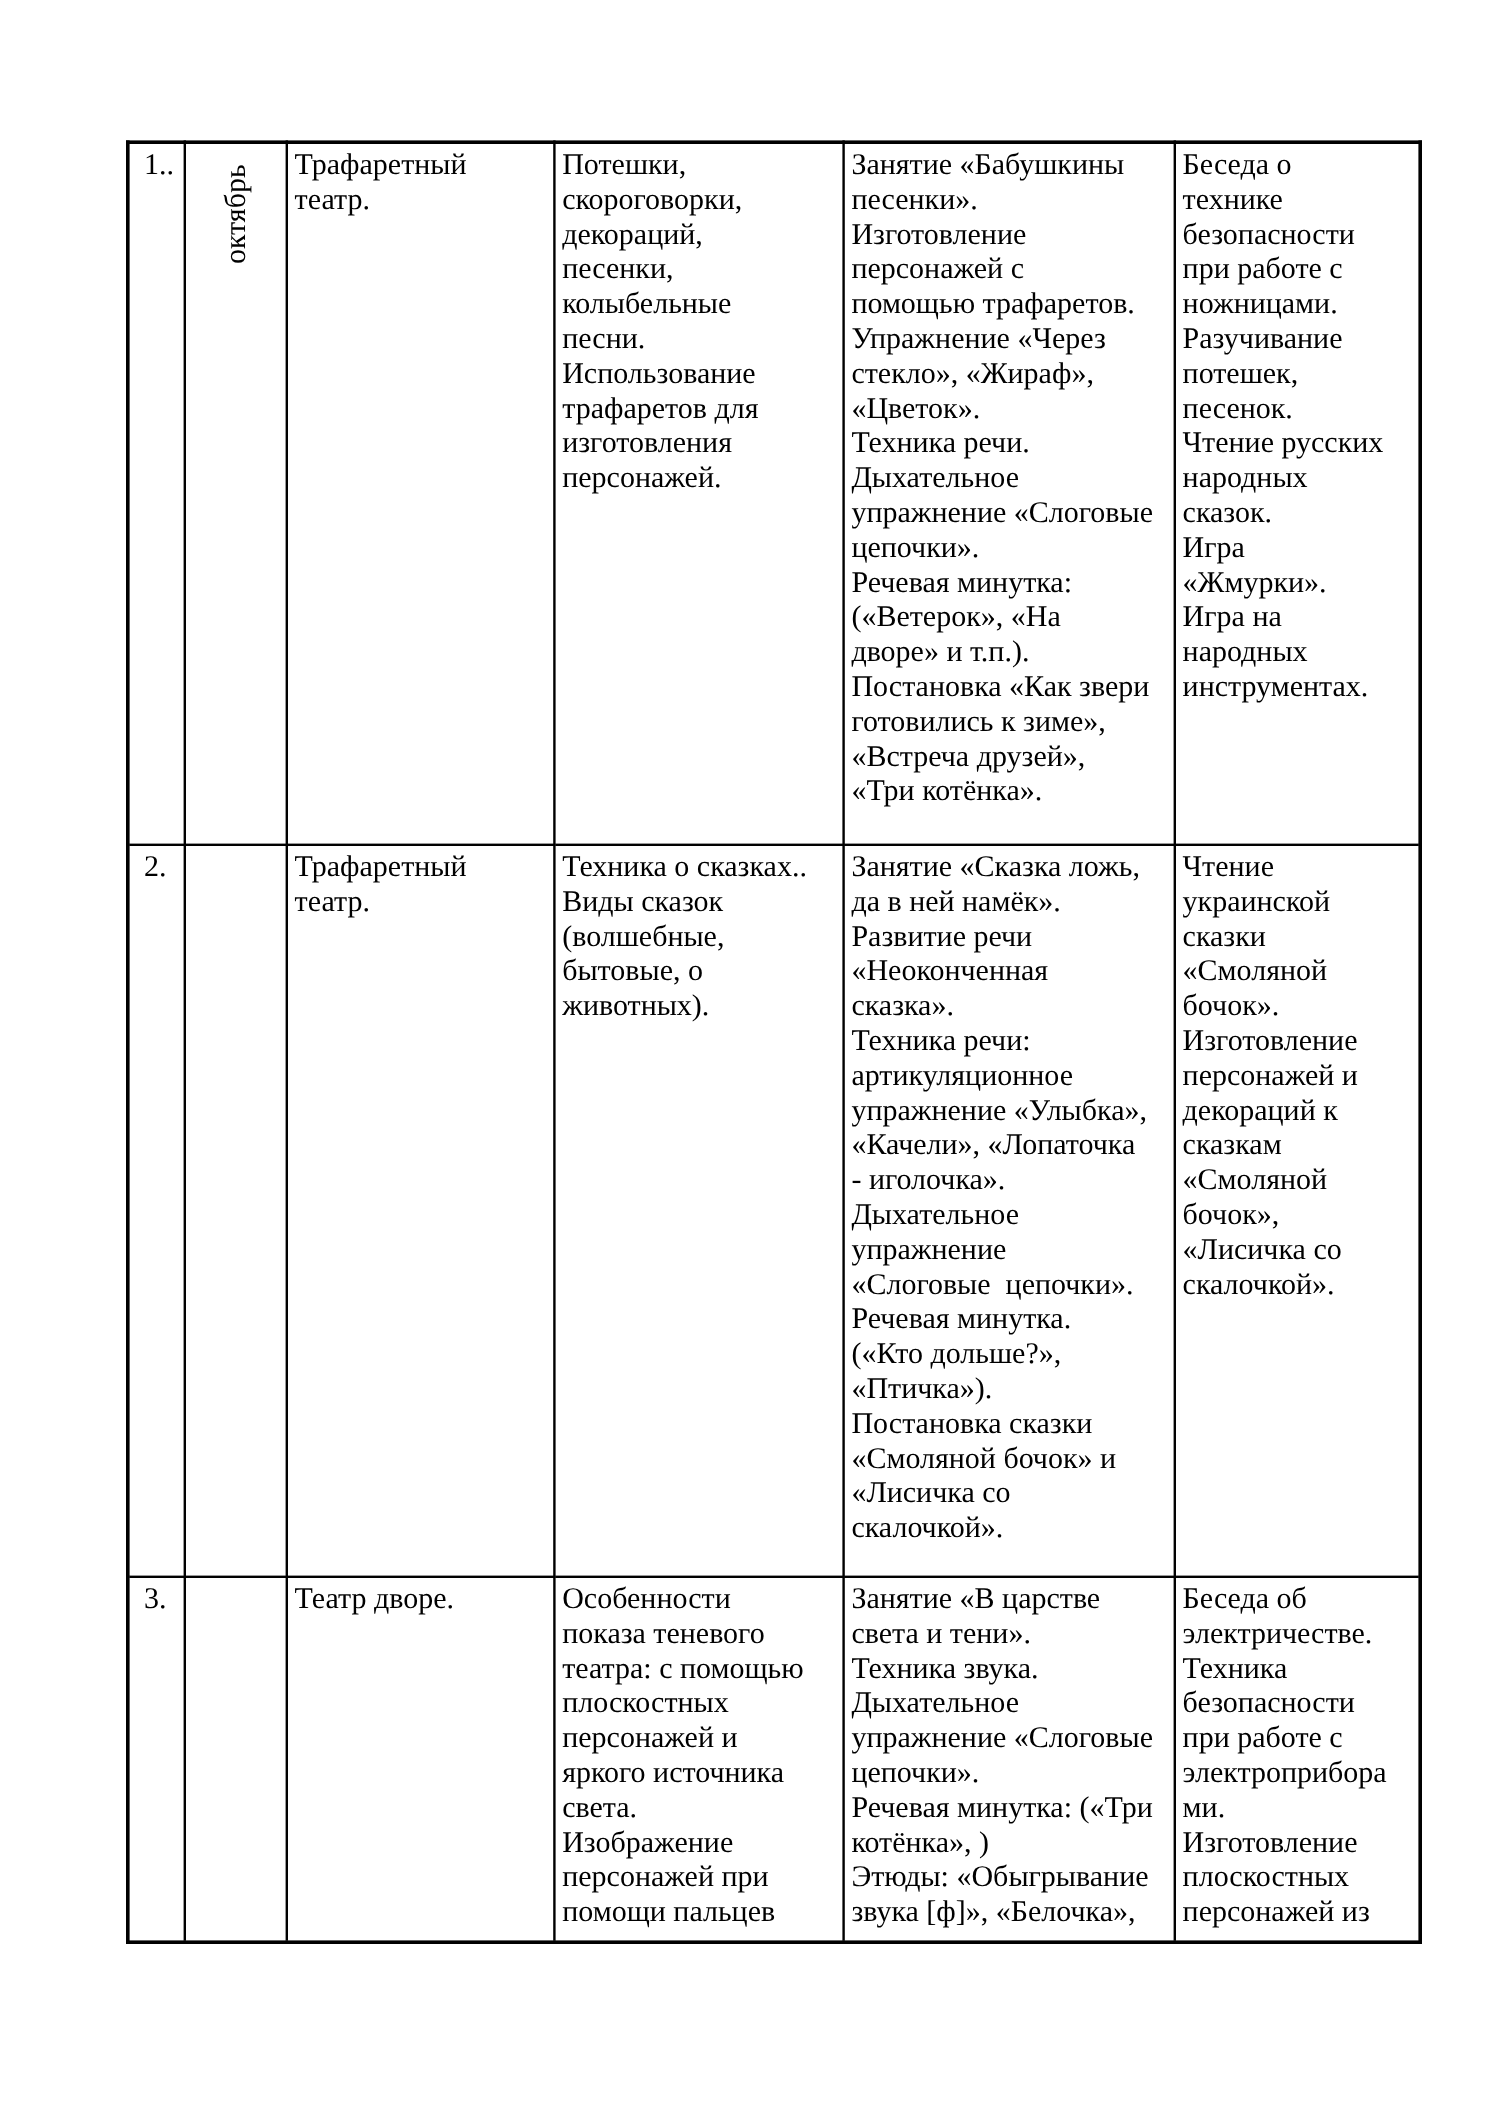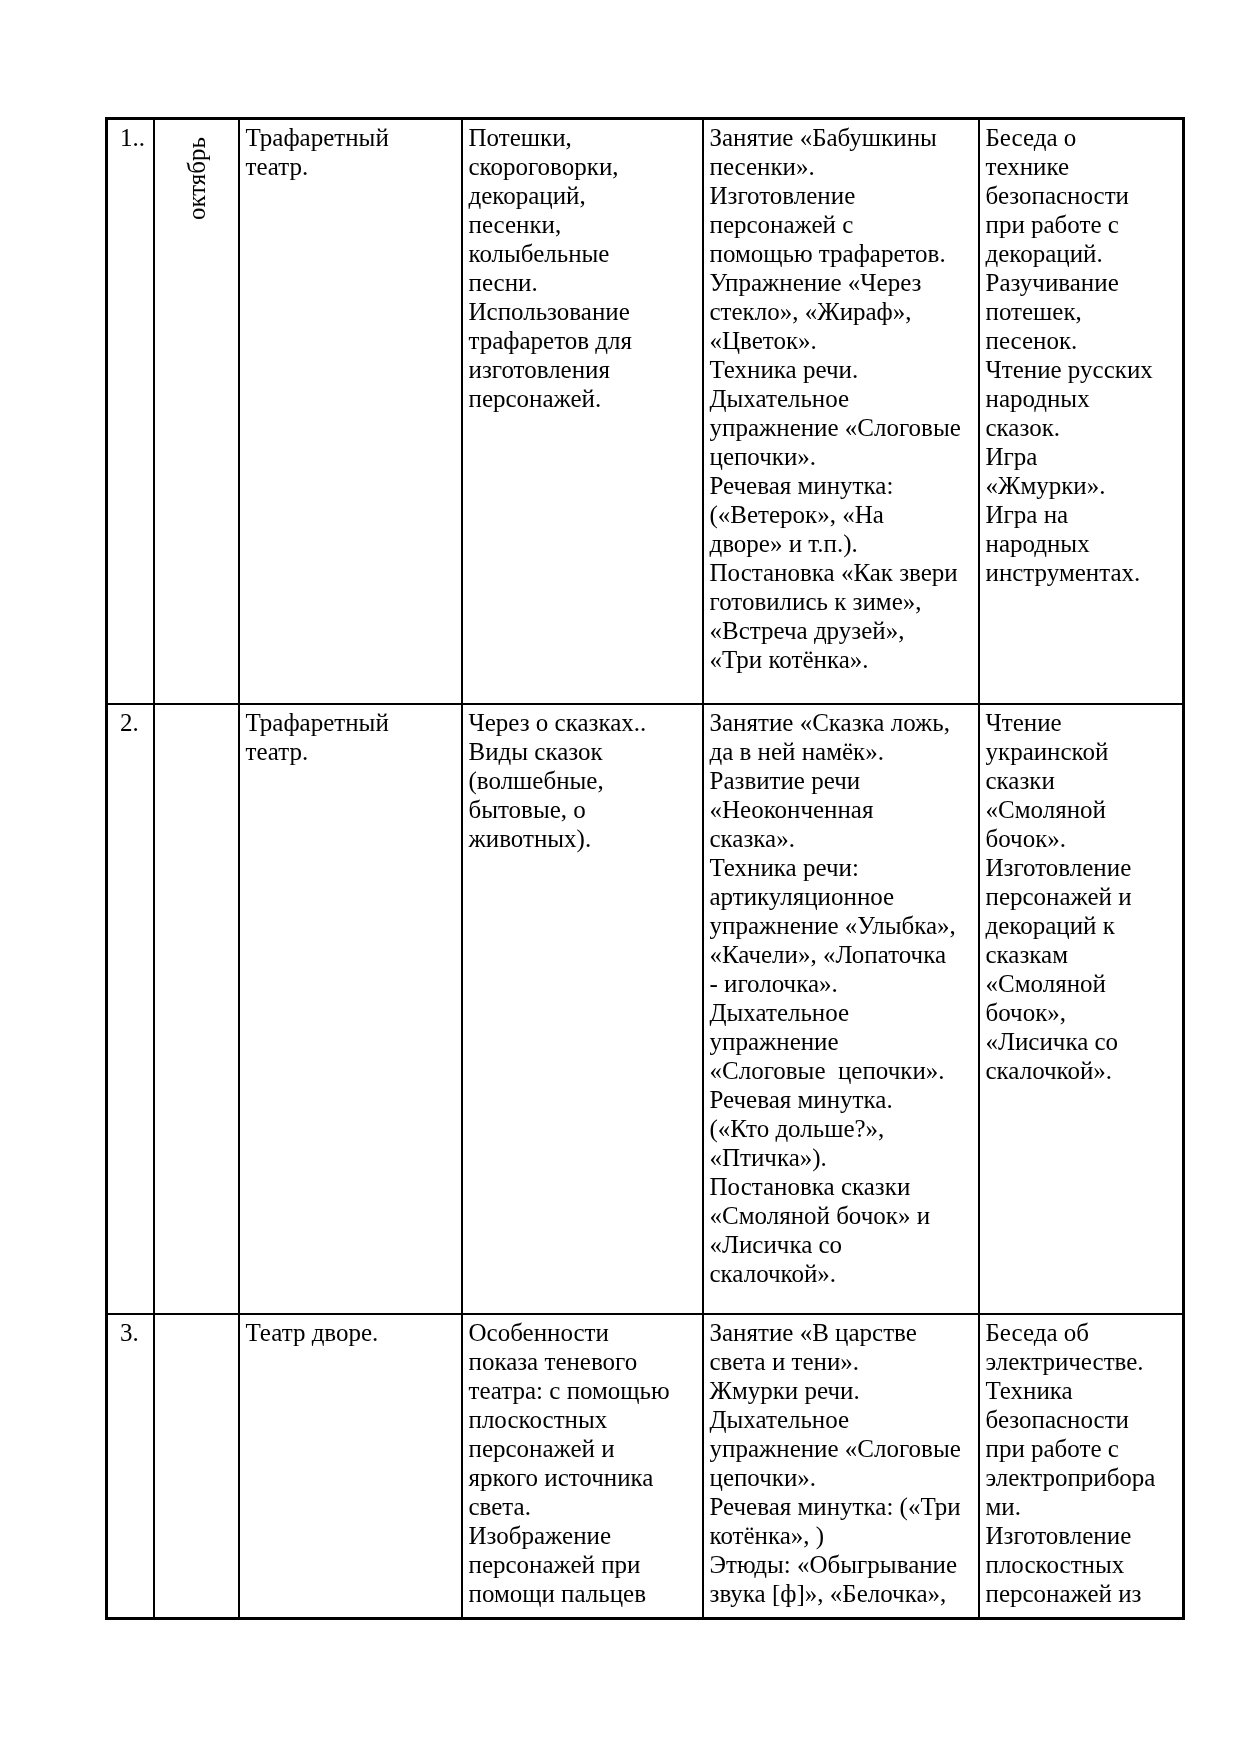--- a/index.html
+++ b/index.html
@@ -99,39 +99,39 @@
 («Ветерок», «На
 дворе» и т.п.).
 Постановка «Как звери
 готовились к зиме»,
 «Встреча друзей»,
 «Три котёнка».</td>
         <td>Беседа о
 технике
 безопасности
 при работе с
-декораций.
+ножницами.
 Разучивание
 потешек,
 песенок.
 Чтение русских
 народных
 сказок.
 Игра
 «Жмурки».
 Игра на
 народных
 инструментах.</td>
       </tr>
       <tr class="r2">
         <td class="num-cell">2.</td>
         <td class="month-cell"><span class="vtext"></span></td>
         <td>Трафаретный
 театр.</td>
-        <td>Через о сказках..
+        <td>Техника о сказках..
 Виды сказок
 (волшебные,
 бытовые, о
 животных).</td>
         <td>Занятие «Сказка ложь,
 да в ней намёк».
 Развитие речи
 «Неоконченная
 сказка».
 Техника речи:
@@ -172,21 +172,21 @@
 театра: с помощью
 плоскостных
 персонажей и
 яркого источника
 света.
 Изображение
 персонажей при
 помощи пальцев</td>
         <td>Занятие «В царстве
 света и тени».
-Жмурки речи.
+Техника звука.
 Дыхательное
 упражнение «Слоговые
 цепочки».
 Речевая минутка: («Три
 котёнка», )
 Этюды: «Обыгрывание
 звука [ф]», «Белочка»,</td>
         <td>Беседа об
 электричестве.
 Техника

